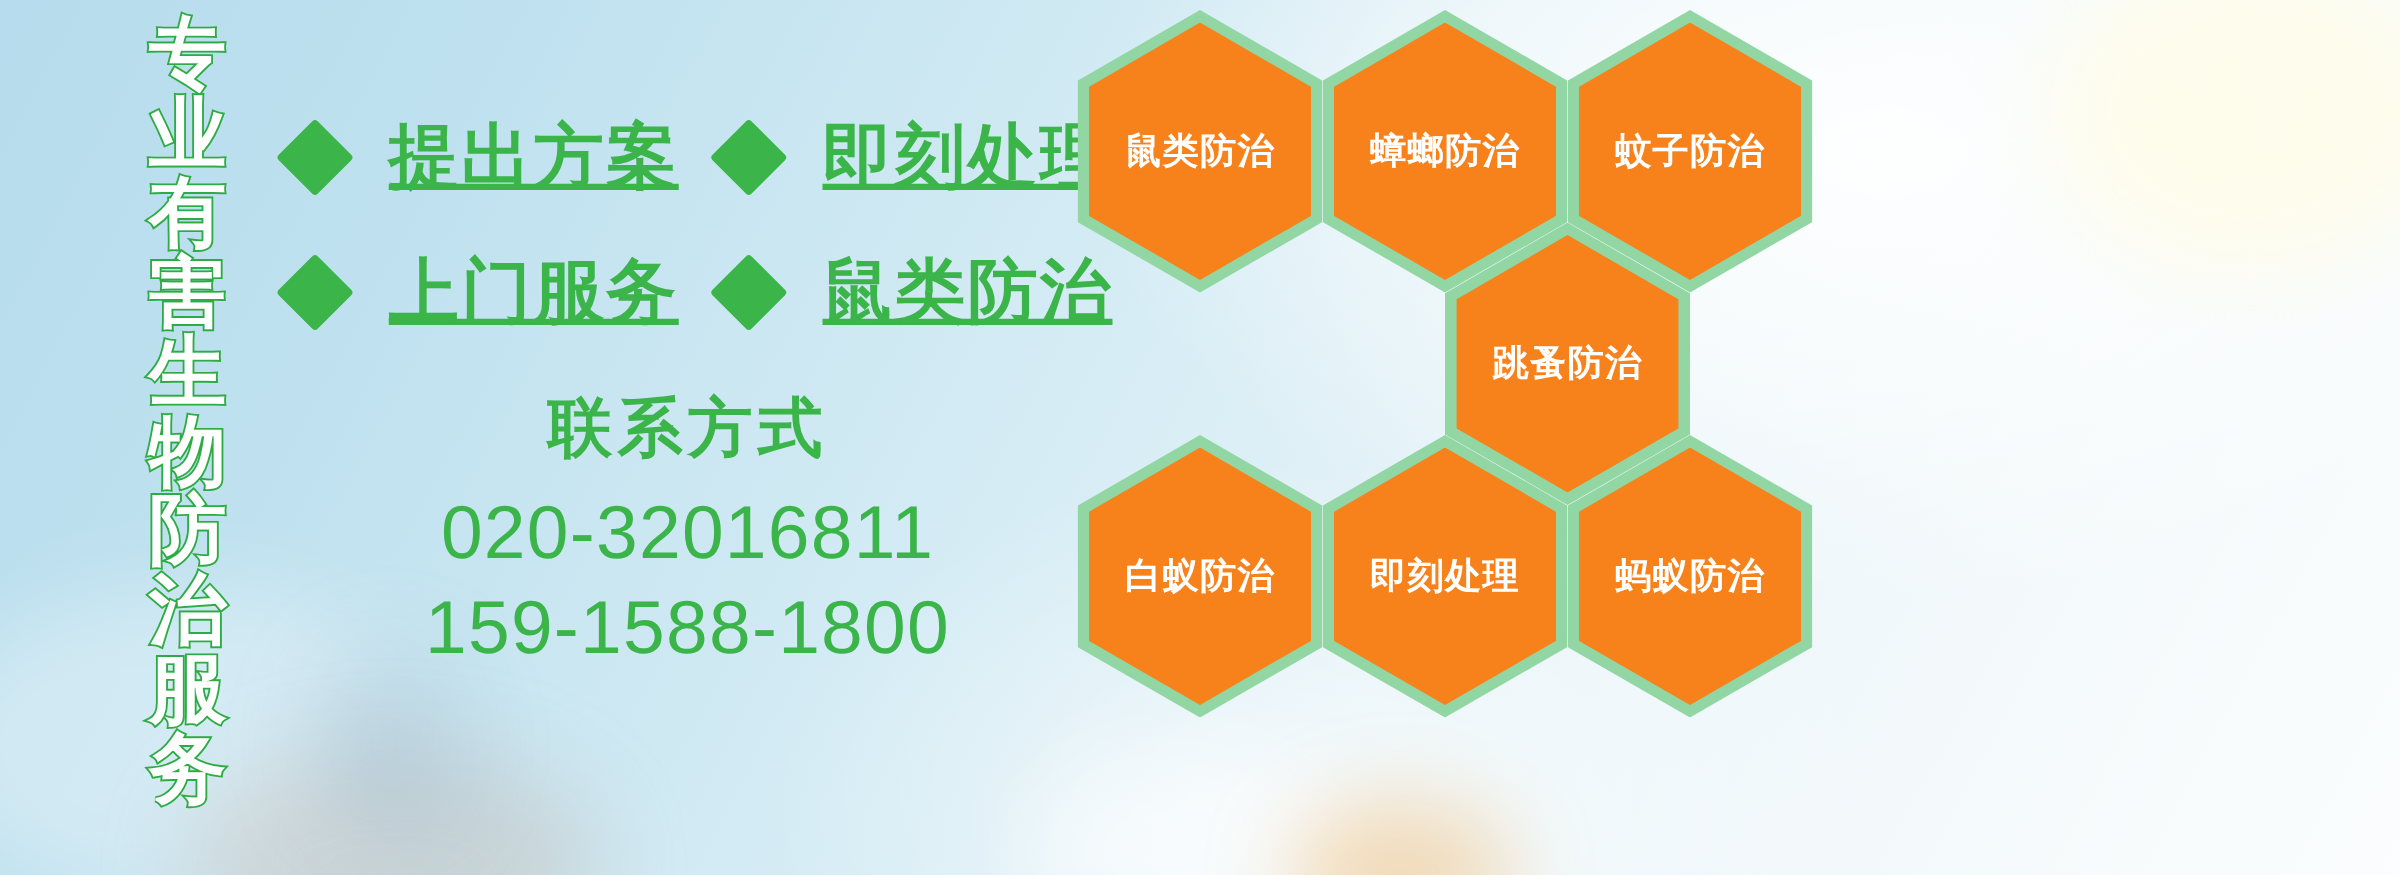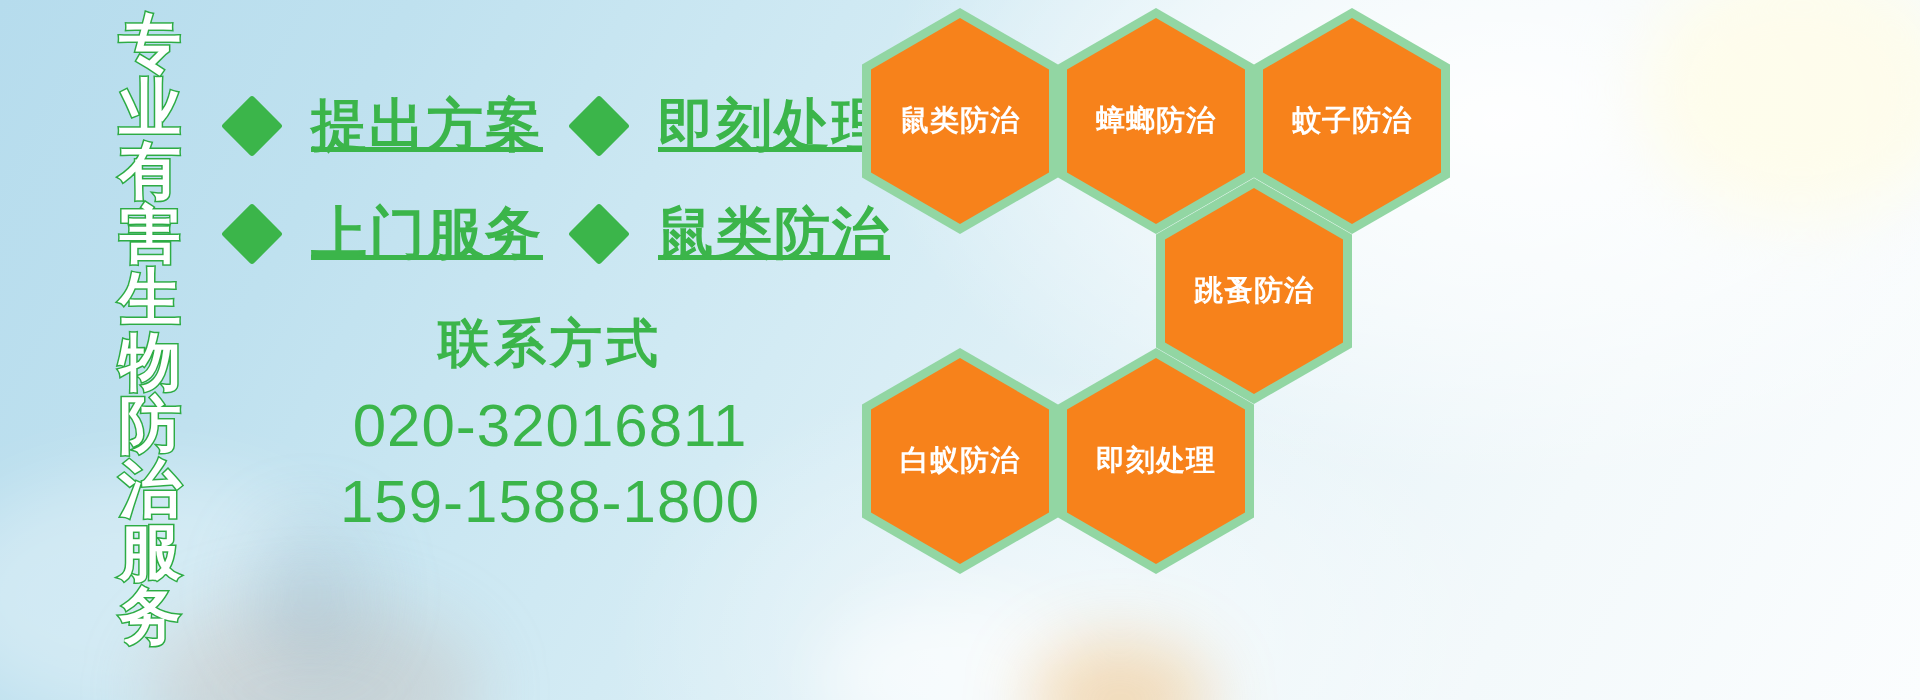--- a/index.html
+++ b/index.html
@@ -165,15 +165,19 @@
       <span class="hex-label">跳蚤防治</span>
     </div>
     <div class="hex" id="hex-5">
       <span class="hex-inner"></span>
       <span class="hex-label">白蚁防治</span>
     </div>
     <div class="hex" id="hex-6">
       <span class="hex-inner"></span>
       <span class="hex-label">即刻处理</span>
     </div>
+    <div class="hex" id="hex-7">
+      <span class="hex-inner"></span>
+      <span class="hex-label">蚂蚁防治</span>
+    </div>
   </div>
 
 </div>
 
 </body></html>

